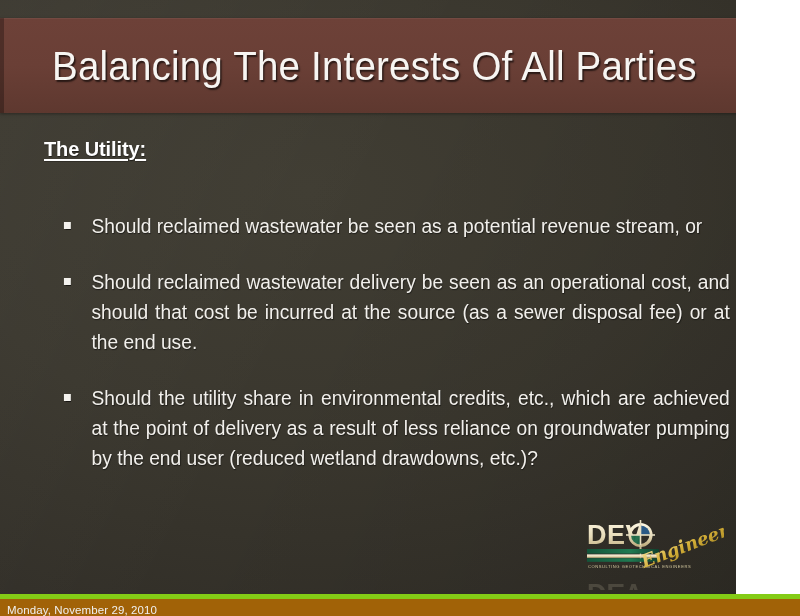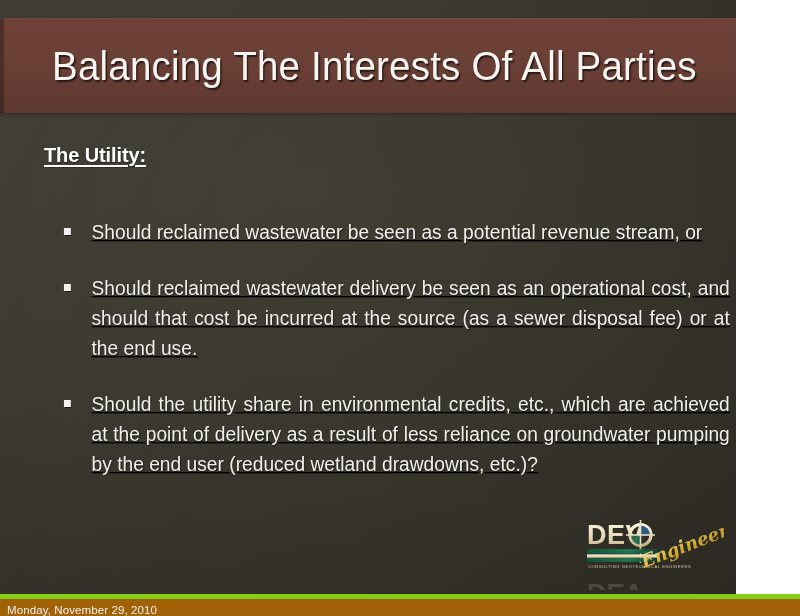--- a/index.html
+++ b/index.html
@@ -63,24 +63,23 @@
     transform: scaleX(0.94);
     transform-origin: left center;
     text-shadow: 1.5px 1.5px 1.6px rgba(0,0,0,0.62);
     white-space: nowrap;
     z-index: 3;
   }
 
   .body-area {
     position: absolute;
     left: 44px;
-    top: 144px;
+    top: 138px;
     width: 712px;
     z-index: 3;
-    text-decoration: underline;
   }
 
   .subhead {
     font-size: 20px;
     font-weight: bold;
     color: #ffffff;
     text-decoration: underline;
     text-underline-offset: 3px;
     letter-spacing: -0.1px;
     margin: 0 0 34px 0;

